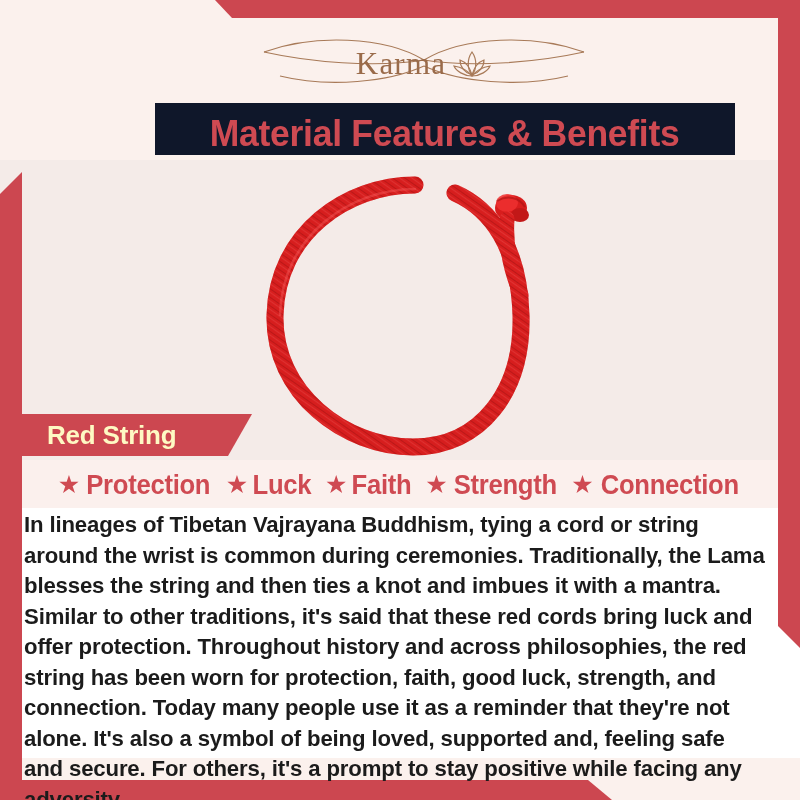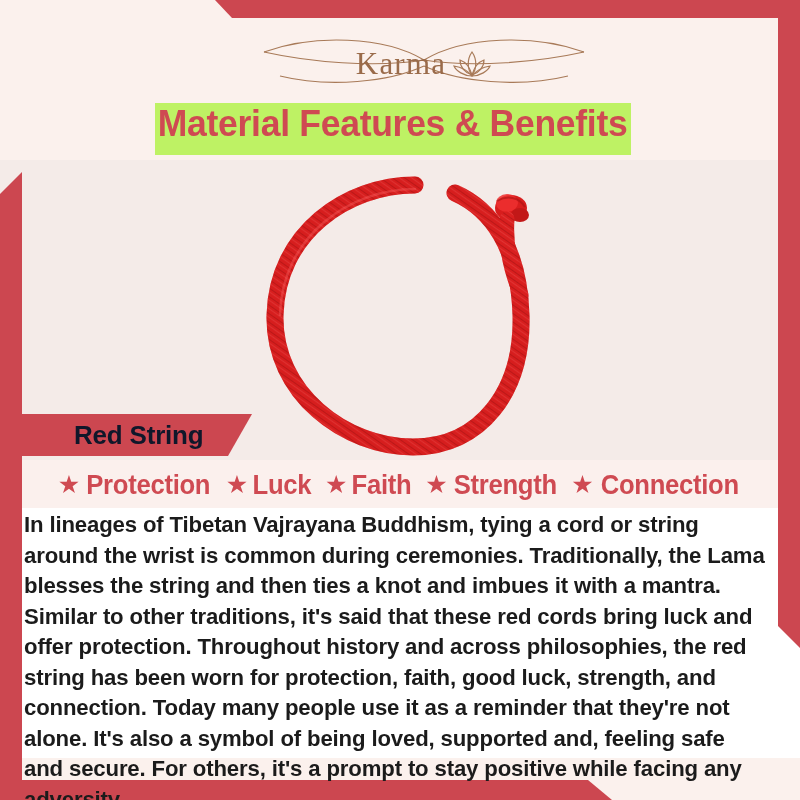--- a/index.html
+++ b/index.html
@@ -87,23 +87,23 @@
   .logo-swoosh {
     position:absolute; left:0; top:0;
     width:340px; height:62px;
     z-index:1;
     pointer-events:none;
   }
 
   
   .title-band {
     position:absolute; left:155px; top:103px;
-    width:476px; height:52px;
-    background:#bef264;
-    display:flex; align-items:flex-start; justify-content:center;
+    width:580px; height:52px;
+    background:#0f172a;
+    display:flex; align-items:flex-end; justify-content:center;
   }
   .title-text {
     font-family:"Liberation Sans Narrow","Liberation Sans", sans-serif;
     font-weight:bold;
     font-size:37px;
     letter-spacing:-0.3px;
     color:#cf4a52;
     transform:scaleX(0.96);
     white-space:nowrap;
   }
@@ -117,26 +117,26 @@
 
   
   .label-banner {
     position:absolute; left:22px; top:414px;
     width:230px; height:42px;
     background:#cc4750;
     clip-path: polygon(0 0, 230px 0, 206px 42px, 0 42px);
     display:flex; align-items:center;
   }
   .label-text {
-    color:#0f172a;
+    color:#fef9c3;
     font-family:"Liberation Sans Narrow","Liberation Sans", sans-serif;
     font-weight:bold;
     font-size:26px;
     letter-spacing:-0.2px;
-    margin-left:52px;
+    margin-left:25px;
     white-space:nowrap;
   }
 
   
   .benefits {
     position:absolute; left:22px; top:466px;
     width:756px; height:38px;
     display:flex; align-items:center; justify-content:center;
     gap:4px;
   }

